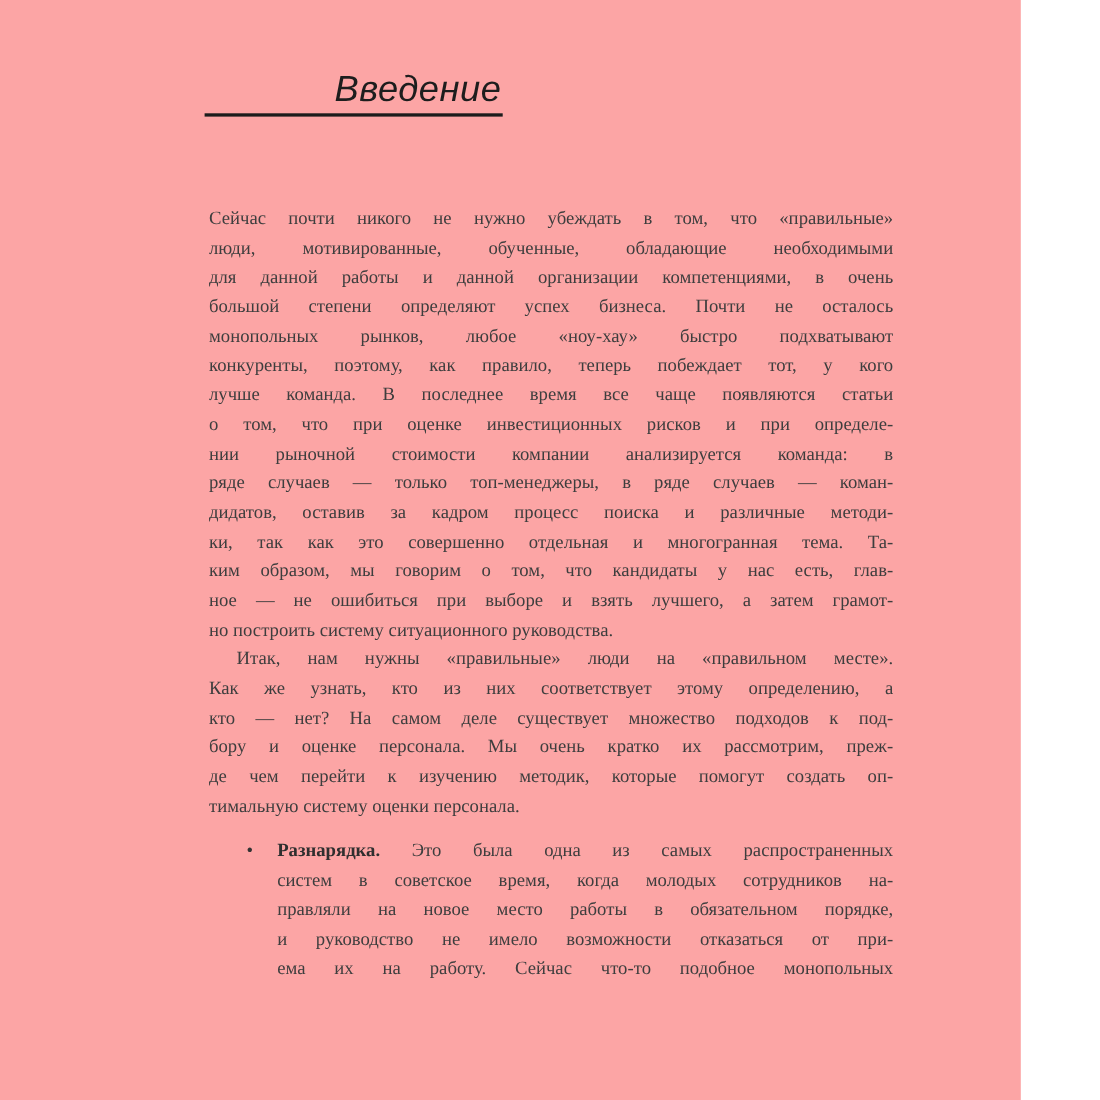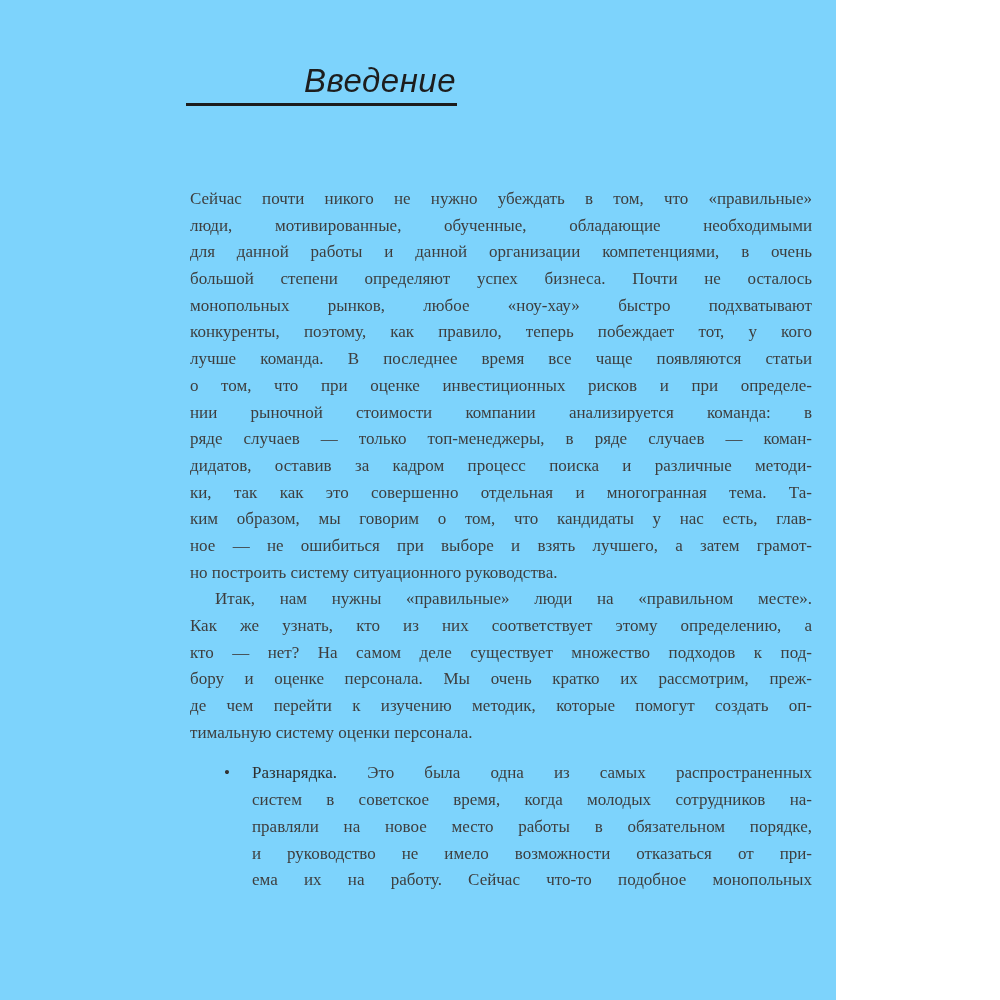--- a/index.html
+++ b/index.html
@@ -2,23 +2,23 @@
 <html><head>
 <meta charset="utf-8">
 <style>
   html, body {
     margin: 0;
     padding: 0;
     background: #ffffff;
   }
   .page {
     position: relative;
-    width: 836px;
+    width: 928px;
     height: 1000px;
-    background: #7dd3fc;
+    background: #fca5a5;
     overflow: hidden;
     font-family: "Liberation Serif", serif;
   }
   
   .chapter-heading-wrap {
     position: absolute;
     left: 186px;
     top: 61px;
     width: 271px;
     border-bottom: 3px solid #1c1c1c;
@@ -62,21 +62,21 @@
   .bullet-list { margin-top: 14px; }
   .list-item { position: relative; padding-left: 62px; }
   .bullet-marker {
     position: absolute;
     left: 34px;
     top: 0;
     line-height: 26.7px;
     color: #333333;
   }
   .list-item b.lead {
-    font-weight: normal;
+    font-weight: bold;
     color: #2f2f2f;
   }
 </style>
 </head>
 <body>
 
 <div class="page">
 
   <div class="chapter-heading-wrap">
     <h1 class="chapter-heading">Введение</h1>

